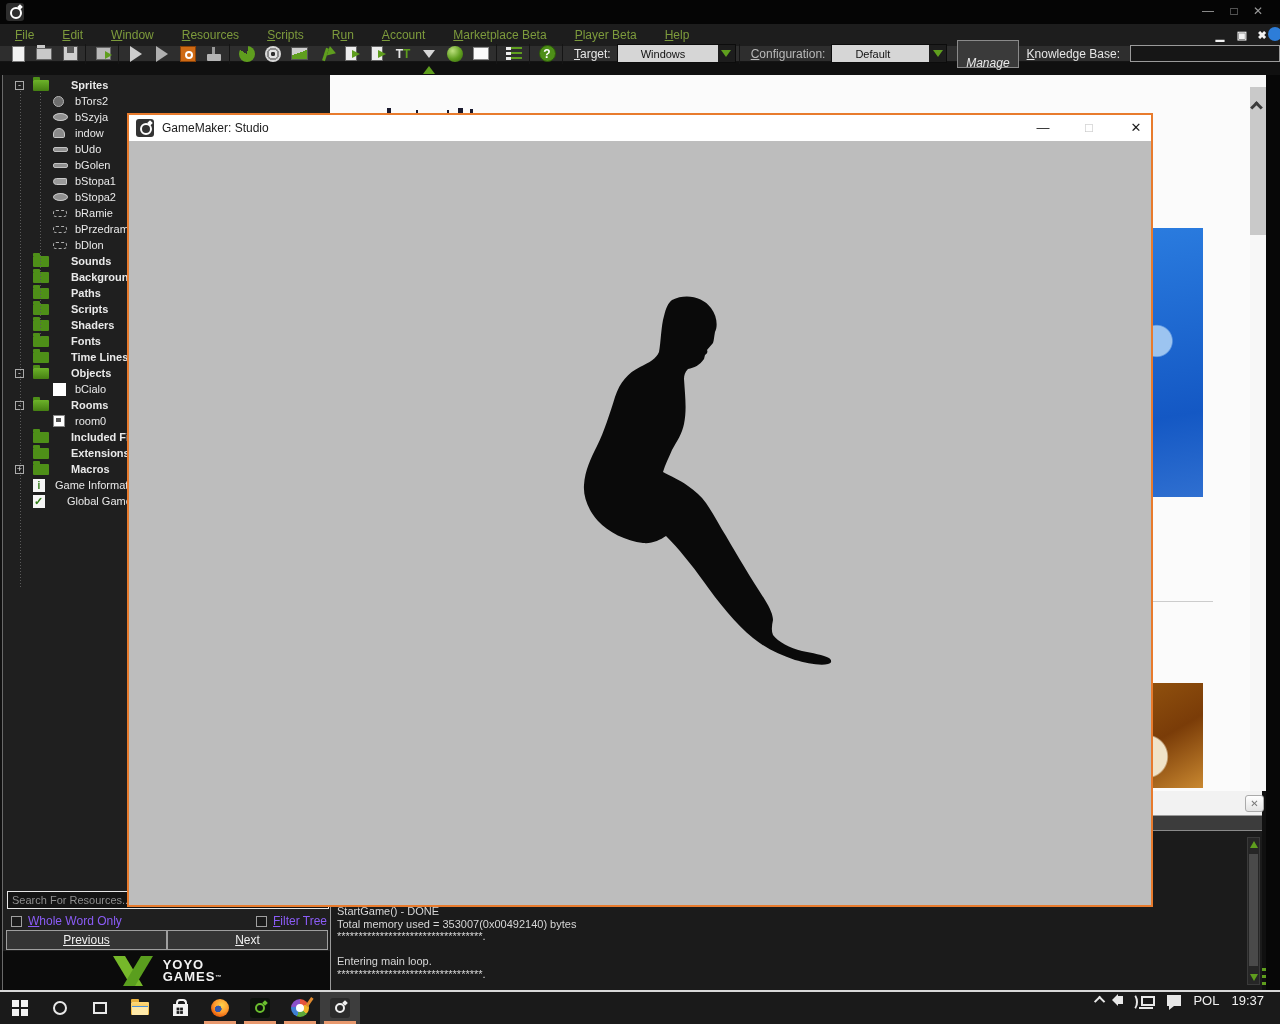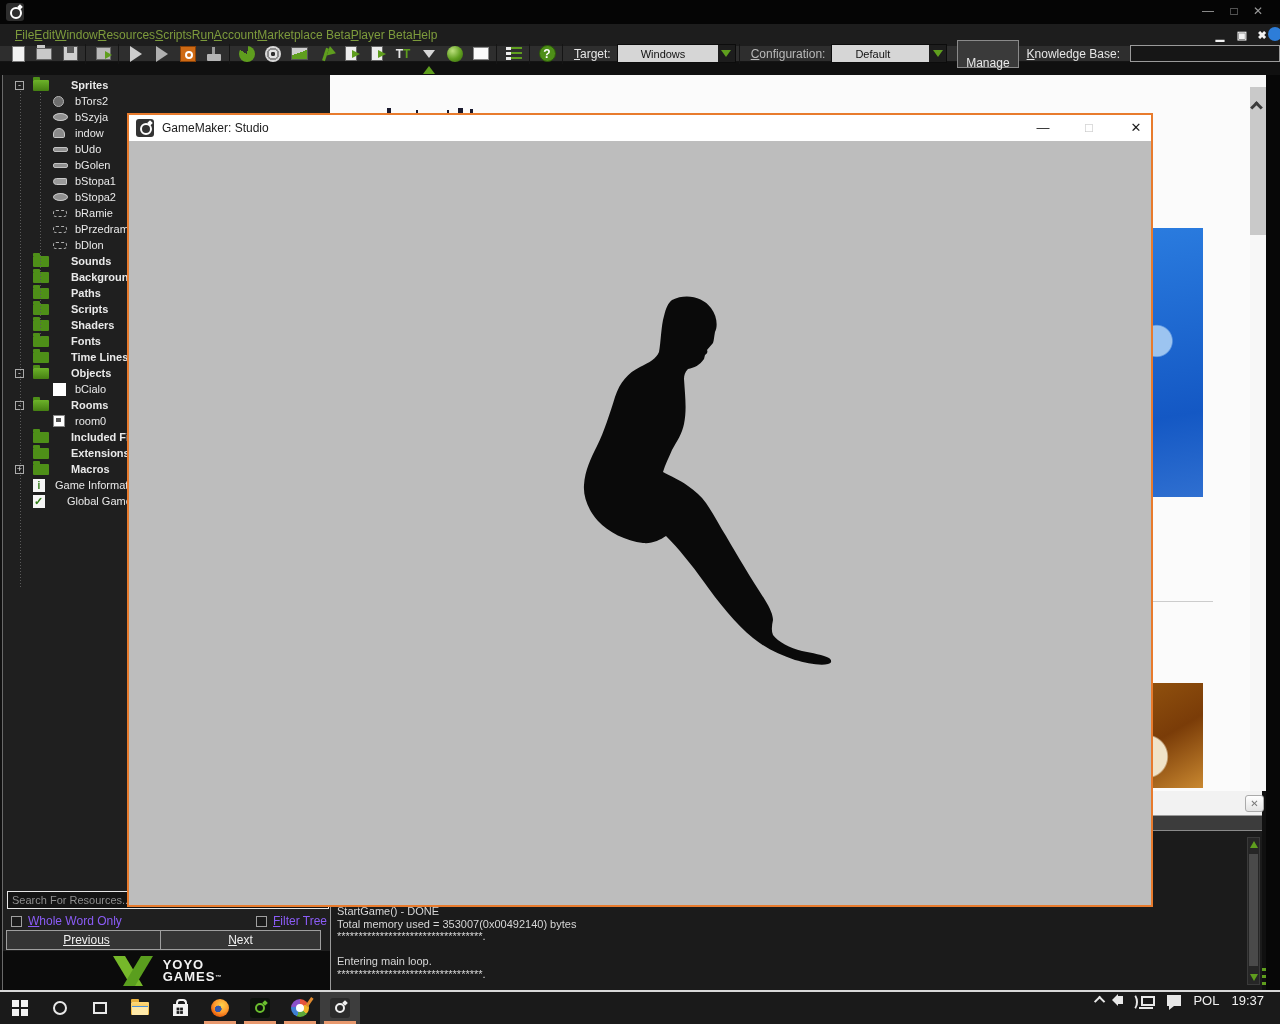--- a/index.html
+++ b/index.html
@@ -12,37 +12,37 @@
   #titlebar { left:0; top:0; width:1280px; height:24px; background:#050505; display:flex; align-items:center; }
   .gm-logo { width:18px; height:18px; border-radius:3px; background:#2d2d2d; position:relative; flex:0 0 auto; }
   .gm-logo::before { content:""; position:absolute; left:4px; top:4px; width:8px; height:8px; border:2px solid #fff; border-radius:50%; }
   .gm-logo::after { content:""; position:absolute; right:2px; top:2px; width:4px; height:4px; background:#fff; transform:rotate(45deg); }
   #titlebar .gm-logo { margin-left:6px; }
   #title-text { color:#e8e8e8; font-size:12px; margin-left:9px; white-space:nowrap; }
   .winctl { position:absolute; top:3px; width:24px; height:16px; color:#9a9a9a; font-size:12px; line-height:16px; text-align:center; }
 
   
   #menubar { left:0; top:24px; width:1280px; height:22px; background:#1d1d1d; display:flex; align-items:center; }
-  .menu-item { color:#7d9b3c; font-size:12px; margin-left:0; white-space:nowrap; }
+  .menu-item { color:#7d9b3c; font-size:12px; margin-left:28px; white-space:nowrap; }
   .menu-item:first-child { margin-left:15px; }
   .menu-item u { text-decoration:underline; }
   .mdictl { position:absolute; top:4px; width:16px; height:14px; color:#f2f2f2; font-size:11px; font-weight:bold; line-height:14px; text-align:center; }
   #mdi-blue-dot { position:absolute; left:1268px; top:27px; width:14px; height:14px; border-radius:50%; background:#2d7dd8; }
 
   
   #toolbar { left:0; top:46px; width:1280px; height:16px; background:#2e2e2e; border-bottom:1px solid #141414; display:flex; align-items:center; }
   .tbi { width:24px; height:22px; margin-left:2px; display:flex; align-items:center; justify-content:center; }
   .tb-sep { width:1px; height:20px; margin:0 3px; background:#555; border-right:1px solid #151515; }
   .tb-label { color:#b9b9b9; font-size:12px; margin:0 6px 0 8px; white-space:nowrap; }
   .tb-label.bright { color:#e6e6e6; }
   .dropdown { height:19px; background:#d6d6d6; border:1px solid #0c0c0c; display:flex; align-items:center; position:relative;padding-left:18px; }
   .dropdown .dd-val { color:#111; font-size:11px; margin-left:5px; flex:1; }
   .dd-btn { width:17px; height:17px; background:#1d1d1d; display:flex; align-items:center; justify-content:center; }
   .dd-arrow { width:0; height:0; border-left:5px solid transparent; border-right:5px solid transparent; border-top:7px solid #5f9e1e; }
-  #manage-btn { height:20px; padding:13px 8px; background:#3a3a3a; border:1px solid #8a8a8a; color:#e8e8e8; font-size:12px; line-height:18px; margin-left:10px; }
+  #manage-btn { height:20px; padding:13px 8px; background:#3a3a3a; border:1px solid #8a8a8a; color:#e8e8e8; font-size:12px; line-height:18px; margin-left:10px;font-style:italic; }
   #kb-input { width:172px; height:17px; background:#161616; border:1px solid #9a9a9a; margin-left:4px; color:#ddd; font-size:11px; padding:0 3px; }
 
   
   .ic { position:relative; }
   .ic-new-file-icon { width:13px; height:16px; background:#f2f2f2; border:1px solid #777; }
   .ic-open-project-icon { width:16px; height:12px; background:#c9c9c9; border:1px solid #666; border-radius:1px; }
   .ic-open-project-icon::before { content:""; position:absolute; left:0; top:-4px; width:8px; height:3px; background:#c9c9c9; }
   .ic-save-project-icon { width:15px; height:15px; background:#cfcfcf; border:1px solid #555; }
   .ic-save-project-icon::before { content:""; position:absolute; left:3px; top:0; width:7px; height:6px; background:#5a5a5a; }
   .ic-create-executable-icon { width:15px; height:13px; background:#b9b9b9; border:1px solid #666; }
@@ -456,21 +456,21 @@
         </div>
       </div>
     <div class="dotline" style="left:17px; top:16px; height:496px;"></div>
     <div class="dotline" style="left:37px; top:18px; height:246px;"></div>
     <input id="search-input" type="text" placeholder="Search For Resources..." style="">
     <span class="chk" style="left:8px; top:841px;"></span>
     <span class="chklabel" style="left:25px; top:839px;"><u>W</u>hole Word Only</span>
     <span class="chk" style="left:253px; top:841px;"></span>
     <span class="chklabel" style="left:270px; top:839px;"><u>F</u>ilter Tree</span>
     <div class="navbtn" style="left:3px;text-decoration:underline;"><u>P</u>revious</div>
-    <div class="navbtn" style="left:157px;"><u>N</u>ext</div>
+    <div class="navbtn" style="left:164px;"><u>N</u>ext</div>
     <div id="logo-panel">
       <svg width="44" height="30" viewBox="0 0 44 30">
         <polygon points="2,0 14,0 32,30 20,30" fill="#76b82a"></polygon>
         <polygon points="30,0 42,0 24,30 12,30" fill="#5a9e1e"></polygon>
       </svg>
       <div id="yoyo-text">
         <div><span>YOYO</span></div>
         <div><span>GAMES</span><span class="tm">™</span></div>
       </div>
     </div>

